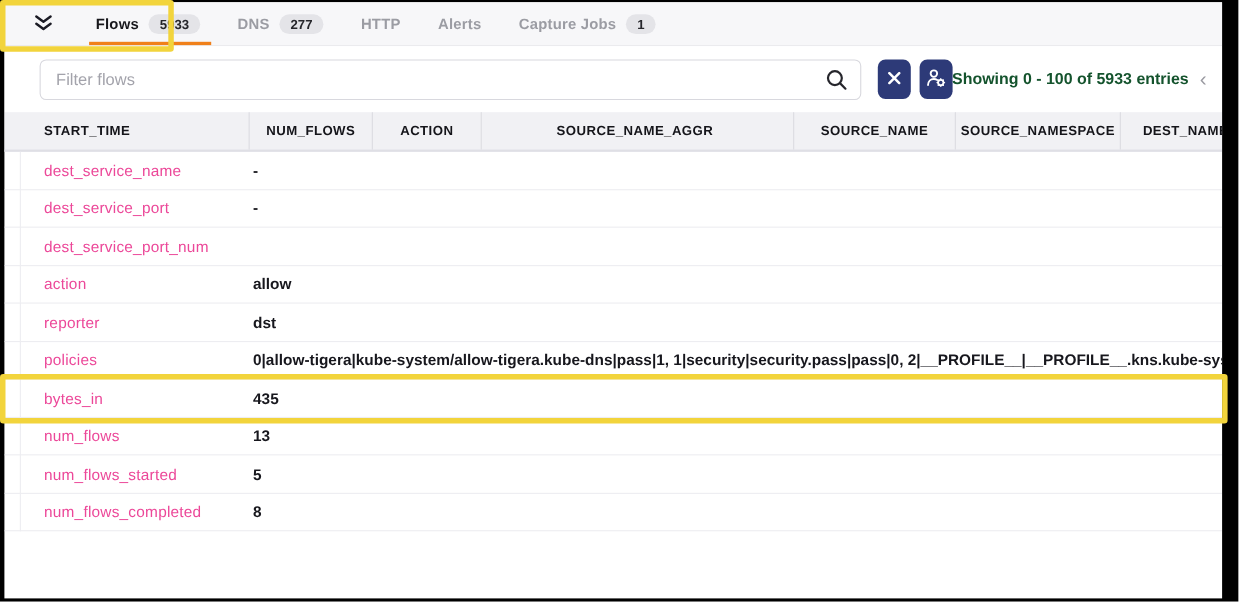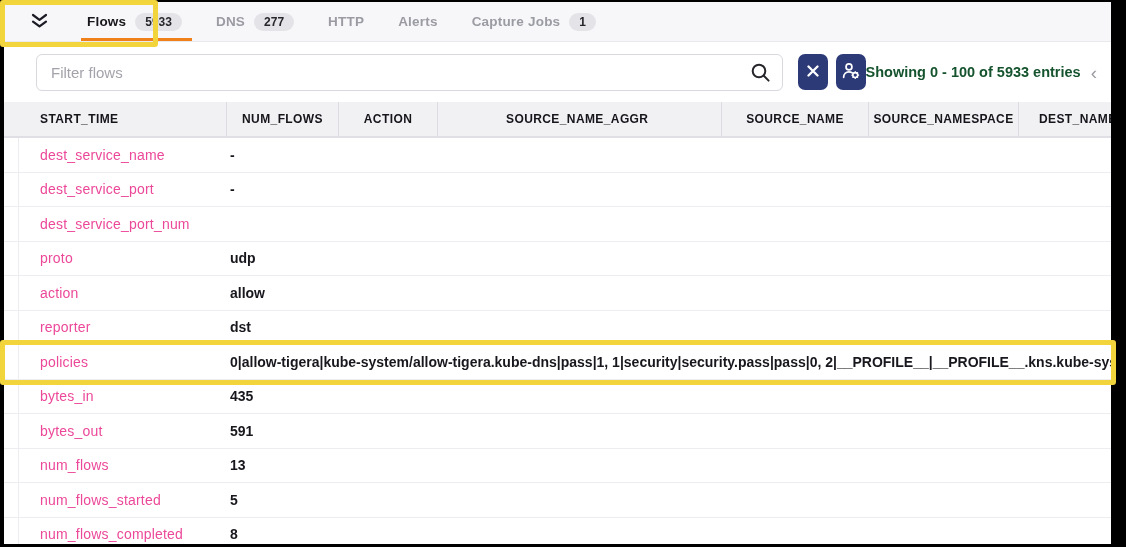--- a/index.html
+++ b/index.html
@@ -133,42 +133,34 @@
       </div>
       <div class="row">
         <span class="k">dest_service_port</span>
         <span class="v">-</span>
       </div>
       <div class="row">
         <span class="k">dest_service_port_num</span>
         <span class="v"></span>
       </div>
       <div class="row">
-        <span class="k">proto</span>
-        <span class="v">udp</span>
-      </div>
-      <div class="row">
         <span class="k">action</span>
         <span class="v">allow</span>
       </div>
       <div class="row">
         <span class="k">reporter</span>
         <span class="v">dst</span>
       </div>
       <div class="row">
         <span class="k">policies</span>
         <span class="v">0|allow-tigera|kube-system/allow-tigera.kube-dns|pass|1, 1|security|security.pass|pass|0, 2|__PROFILE__|__PROFILE__.kns.kube-system</span>
       </div>
       <div class="row">
         <span class="k">bytes_in</span>
         <span class="v">435</span>
-      </div>
-      <div class="row">
-        <span class="k">bytes_out</span>
-        <span class="v">591</span>
       </div>
       <div class="row">
         <span class="k">num_flows</span>
         <span class="v">13</span>
       </div>
       <div class="row">
         <span class="k">num_flows_started</span>
         <span class="v">5</span>
       </div>
       <div class="row">

